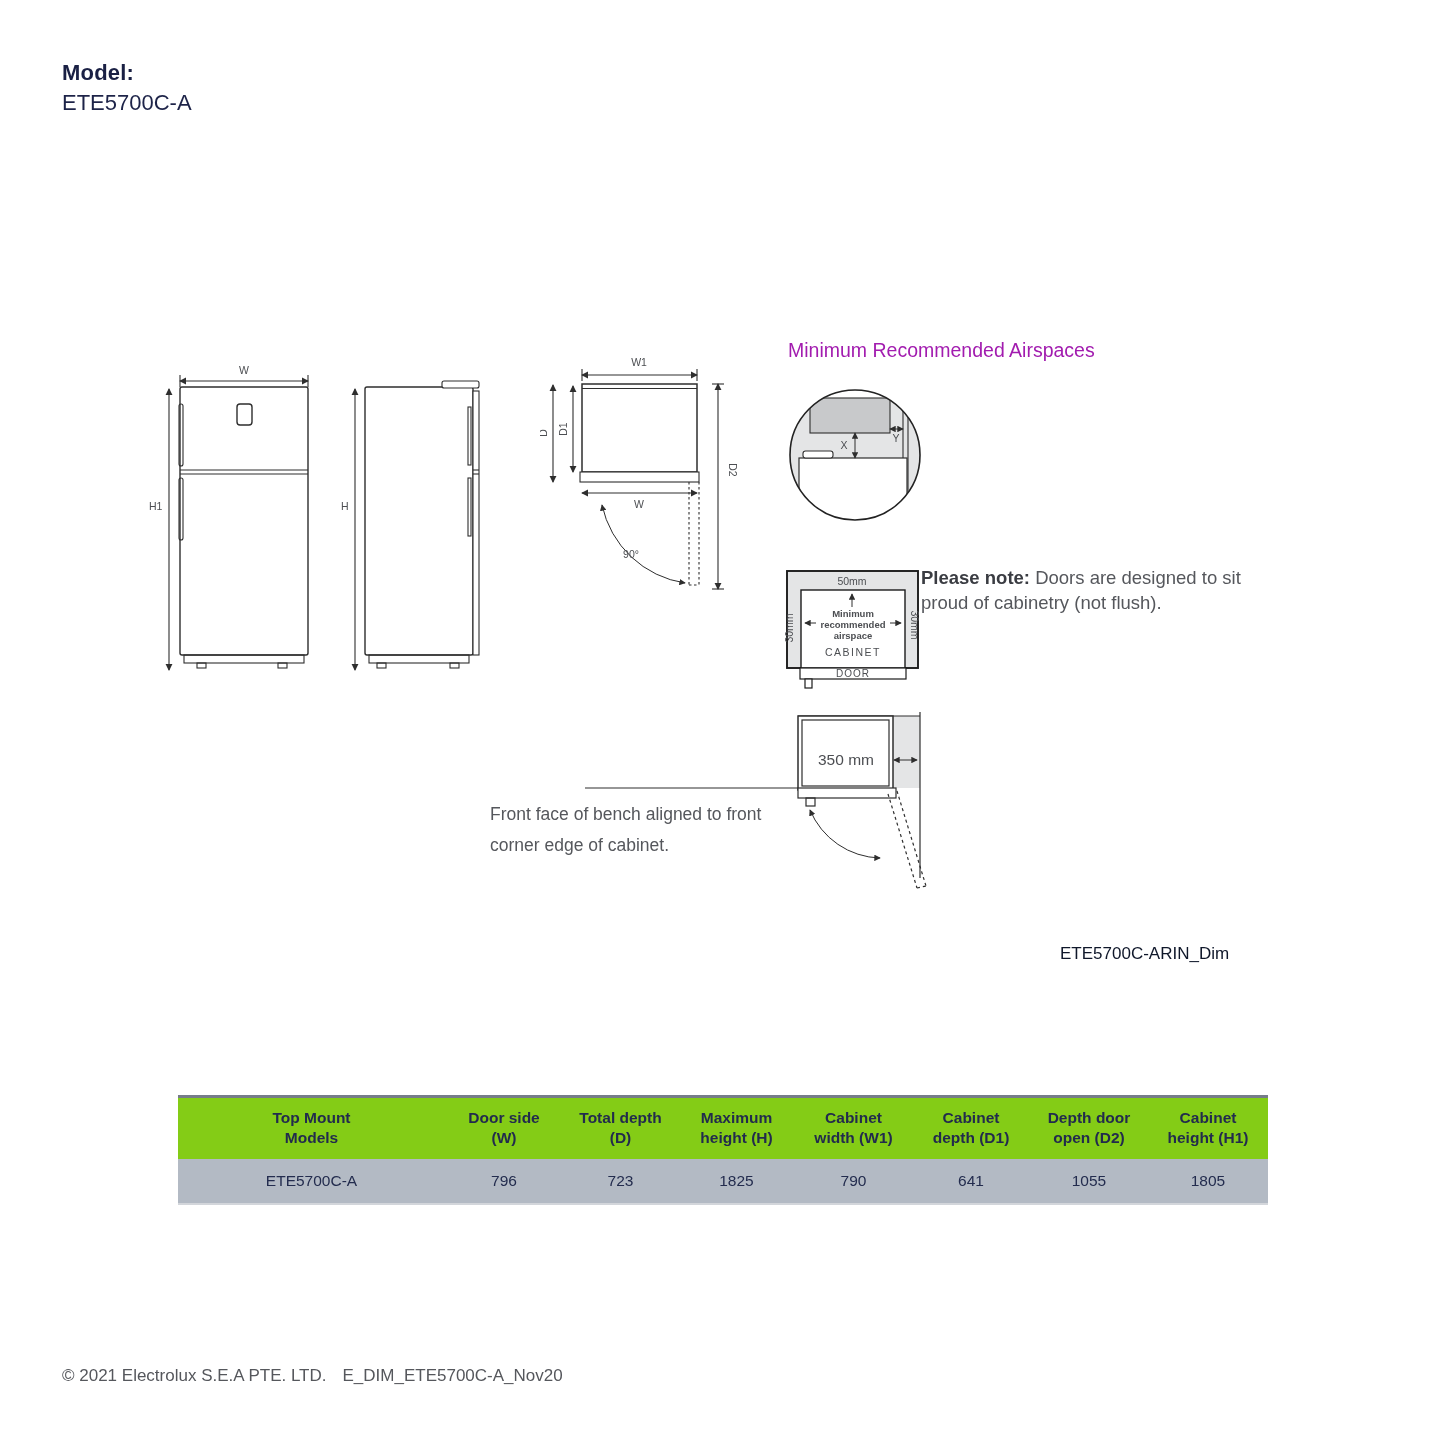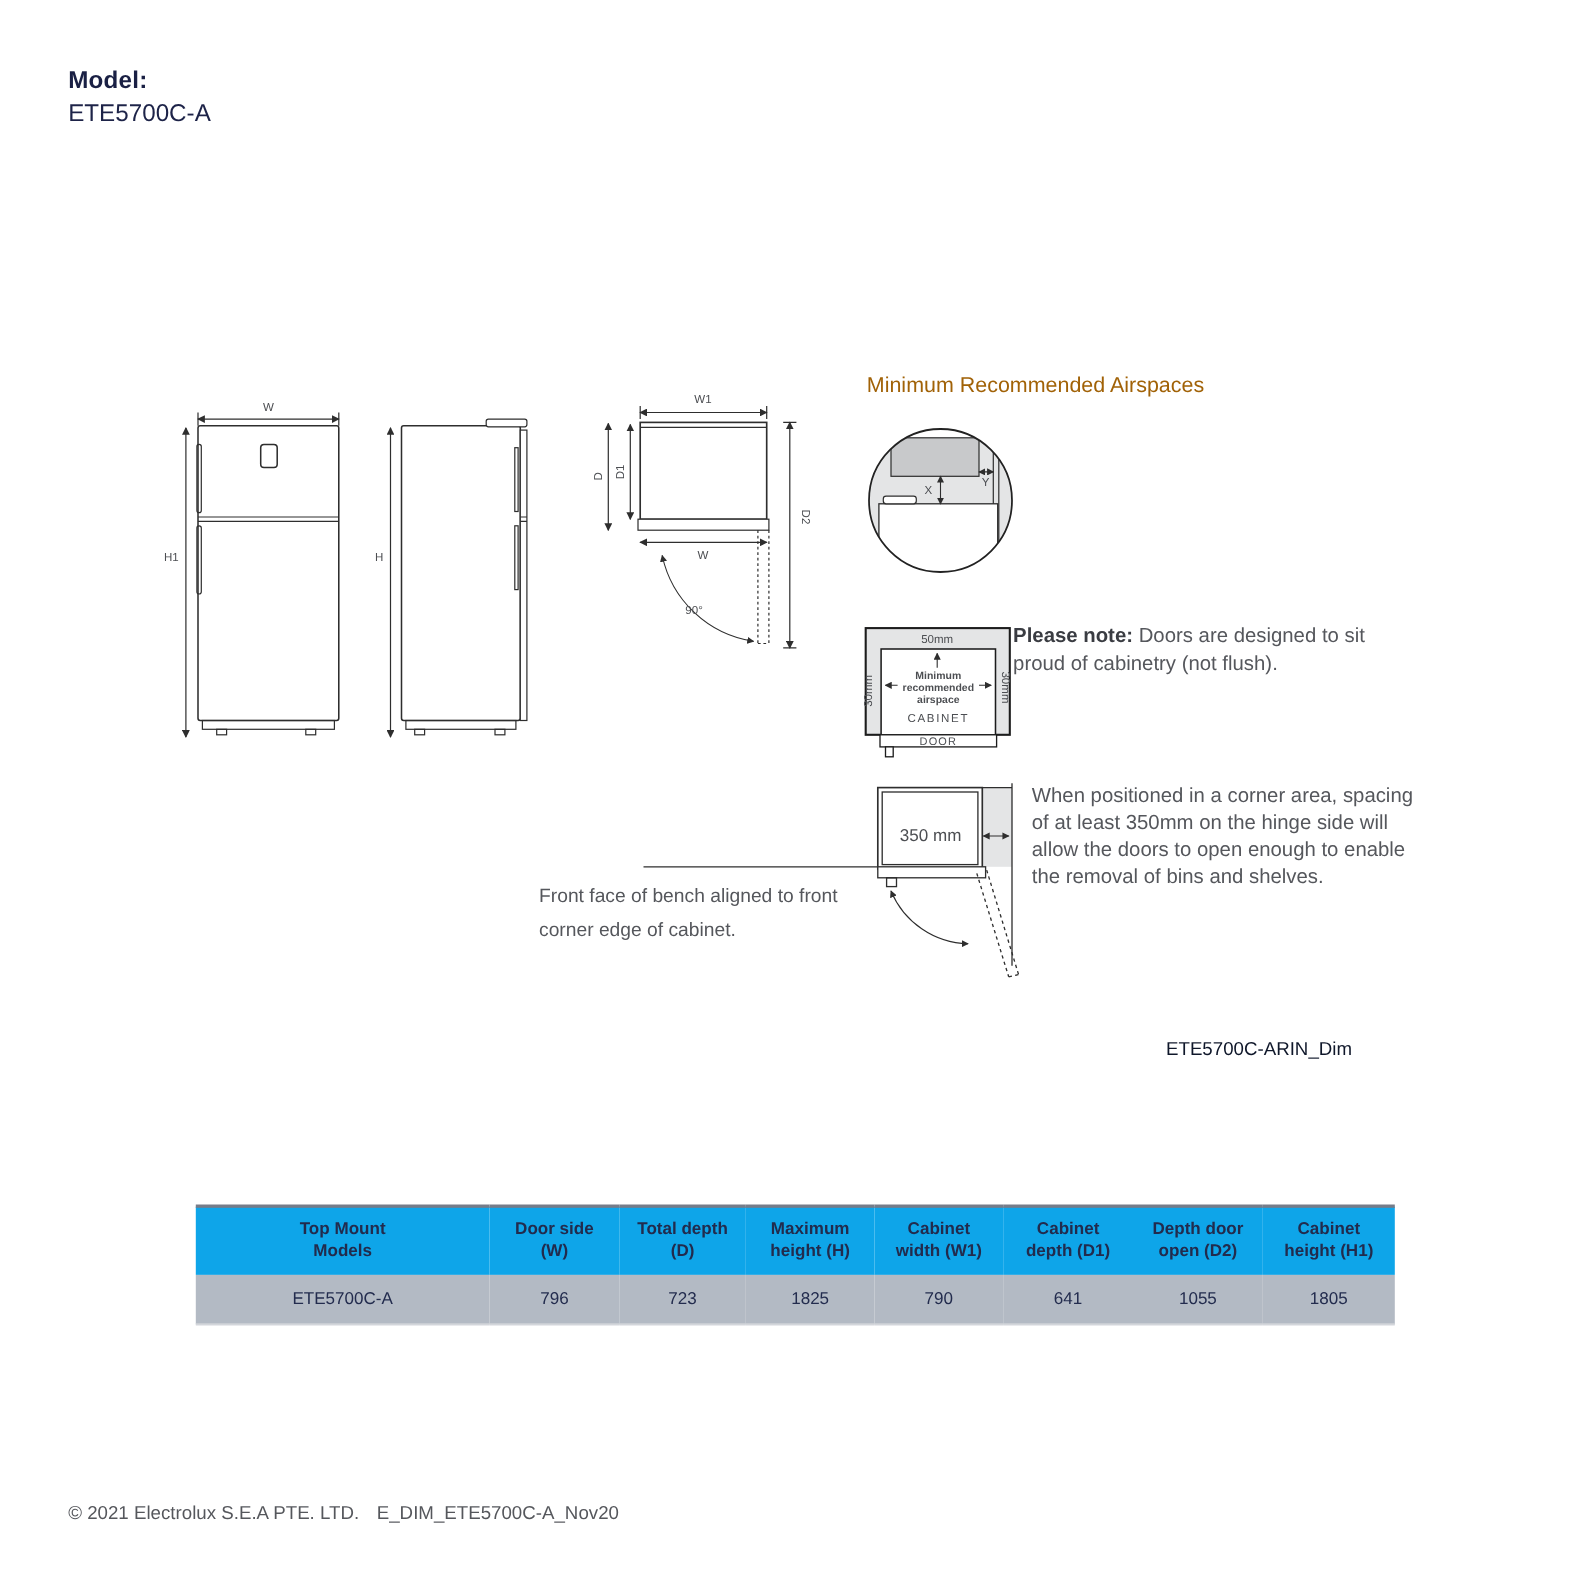--- a/index.html
+++ b/index.html
@@ -7,21 +7,21 @@
   body { font-family:"Liberation Sans", sans-serif; }
   .page { position:relative; width:1285px; height:1445px; background:#ffffff; overflow:hidden; }
 
   .abs { position:absolute; }
 
   
   .model-label { left:62px; top:60px; font-size:22px; font-weight:bold; color:#1a2044; letter-spacing:.2px; }
   .model-number { left:62px; top:90px; font-size:22px; color:#1d2348; }
 
   
-  .airspaces-title { left:788px; top:339px; font-size:19.5px; color:#a16207; }
+  .airspaces-title { left:788px; top:339px; font-size:19.5px; color:#a21caf; }
   .para { color:#55575c; font-size:18.5px; line-height:24.5px; }
   .cupboard-note { left:936px; top:392px; width:376px; }
   .please-note   { left:921px; top:566px; width:372px; }
   .please-note b { color:#3a3c42; }
   .corner-note   { left:938px; top:711px; width:366px; }
   .bench-note    { left:490px; top:799px; width:272px; font-size:17.5px; line-height:31px; color:#55575c; }
   .doc-ref { left:1060px; top:944px; font-size:17px; color:#0f172a; }
   .footer  { left:62px; top:1366px; font-size:17px; color:#55575c; }
   .footer .doc-code { margin-left:16px; }
 
@@ -33,21 +33,21 @@
   .svg-ci { left:782px; top:385px; }
   .svg-cb { left:778px; top:553px; }
   .svg-co { left:480px; top:698px; }
 
   
   .spec-table-wrap { left:178px; top:1095px; width:1090px; }
   table.spec { border-collapse:collapse; table-layout:fixed; width:1090px;
                border-top:3px solid #767c89; border-bottom:2px solid #d3d6db; }
   table.spec th { height:62px; vertical-align:middle; text-align:center; padding:0 2px;
                   font-size:15.5px; font-weight:bold; color:#222b4d; white-space:pre-line;
-                  background:#0ea5e9; line-height:20px; }
+                  background:#84cc16; line-height:20px; }
   table.spec td { height:45px; vertical-align:middle; text-align:center;
                   font-size:15.5px; color:#232c4e; background:#b3bac4; }
 </style>
 </head>
 <body>
 
 <div class="page">
 
   <svg width="0" height="0" style="position:absolute">
     <defs>
@@ -179,21 +179,20 @@
       <rect x="326" y="100" width="9" height="8"></rect>
       <path d="M330,112 A78,78 0 0 0 400,160" stroke-width="1" marker-start="url(#ah)" marker-end="url(#ah)"></path>
       <line x1="408" y1="96" x2="437" y2="190" stroke-dasharray="3,3"></line>
       <line x1="417" y1="93" x2="446" y2="188" stroke-dasharray="3,3"></line>
       <line x1="437" y1="190" x2="446" y2="188" stroke-dasharray="3,3"></line>
       <line x1="414" y1="62" x2="437" y2="62" stroke-width="1" marker-start="url(#ah)" marker-end="url(#ah)"></line>
     </g>
     <text x="366" y="67" text-anchor="middle" font-size="15.5" fill="#3f3f3f">350 mm</text>
   </svg>
 
-  <p class="abs para corner-note">When positioned in a corner area, spacing of at least 350mm on the hinge side will allow the doors to open enough to enable the removal of bins and shelves.</p>
   <p class="abs bench-note">Front face of bench aligned to front corner edge of cabinet.</p>
 
   <div class="abs doc-ref">ETE5700C-ARIN_Dim</div>
 
   <div class="abs spec-table-wrap">
     <table class="spec">
       <colgroup>
         <col style="width:267px">
           <col style="width:118px">
           <col style="width:115px">

